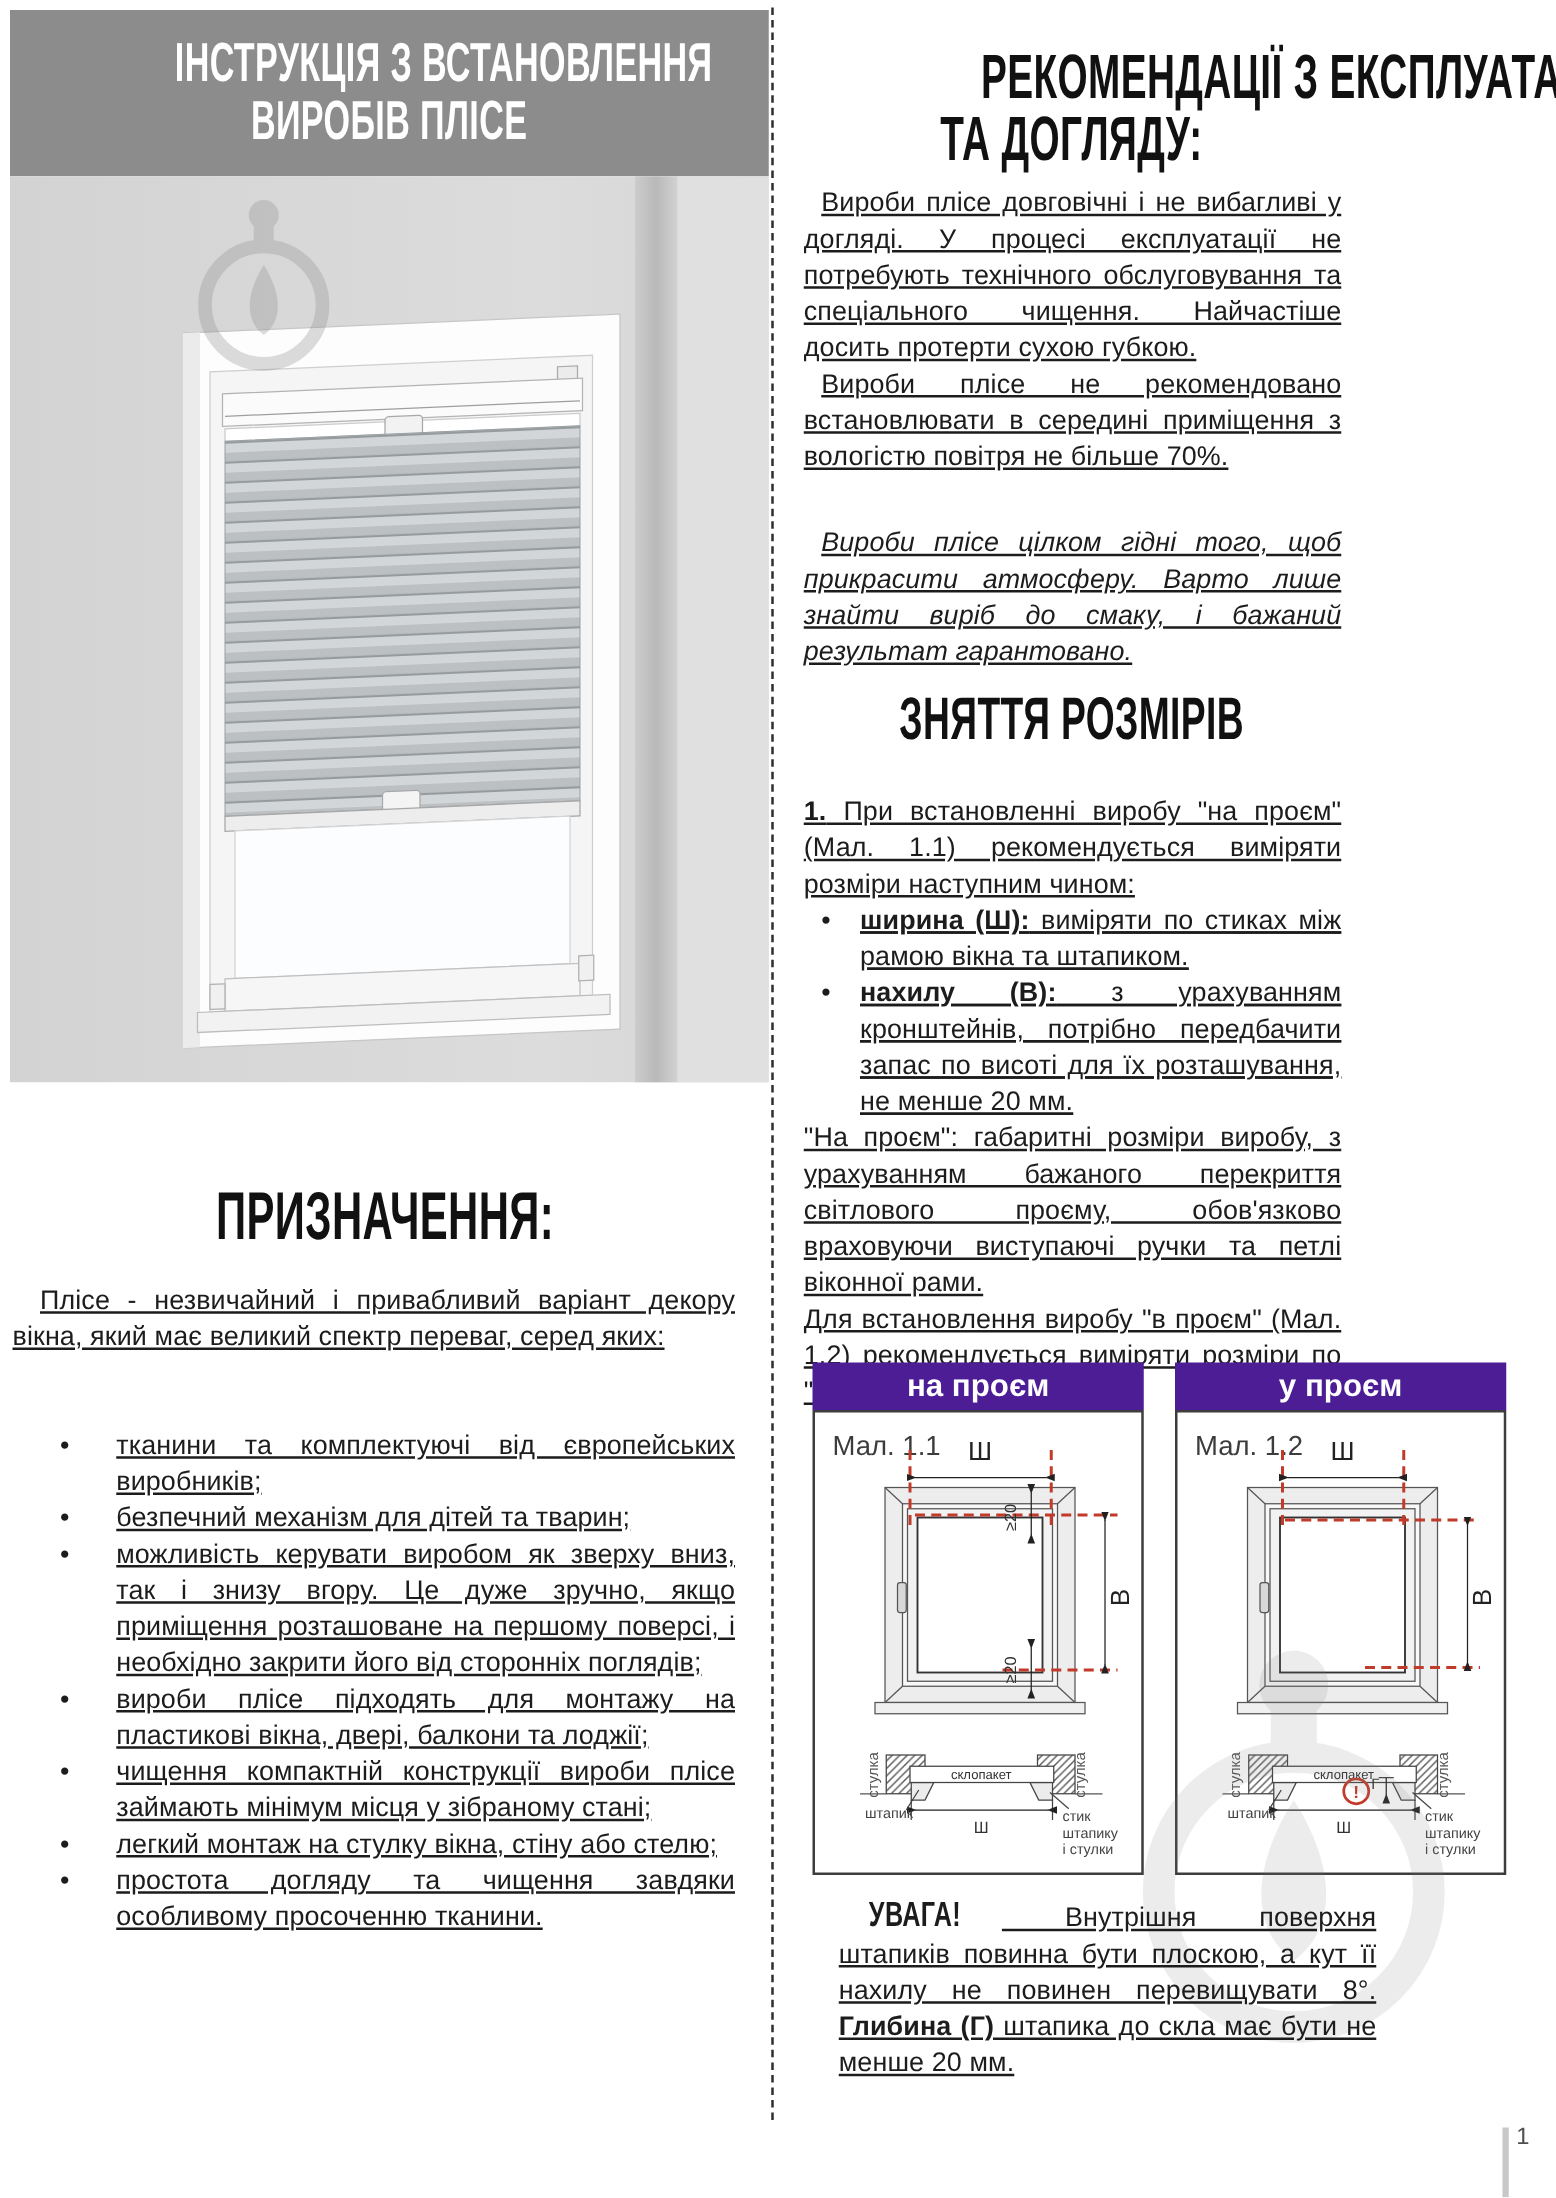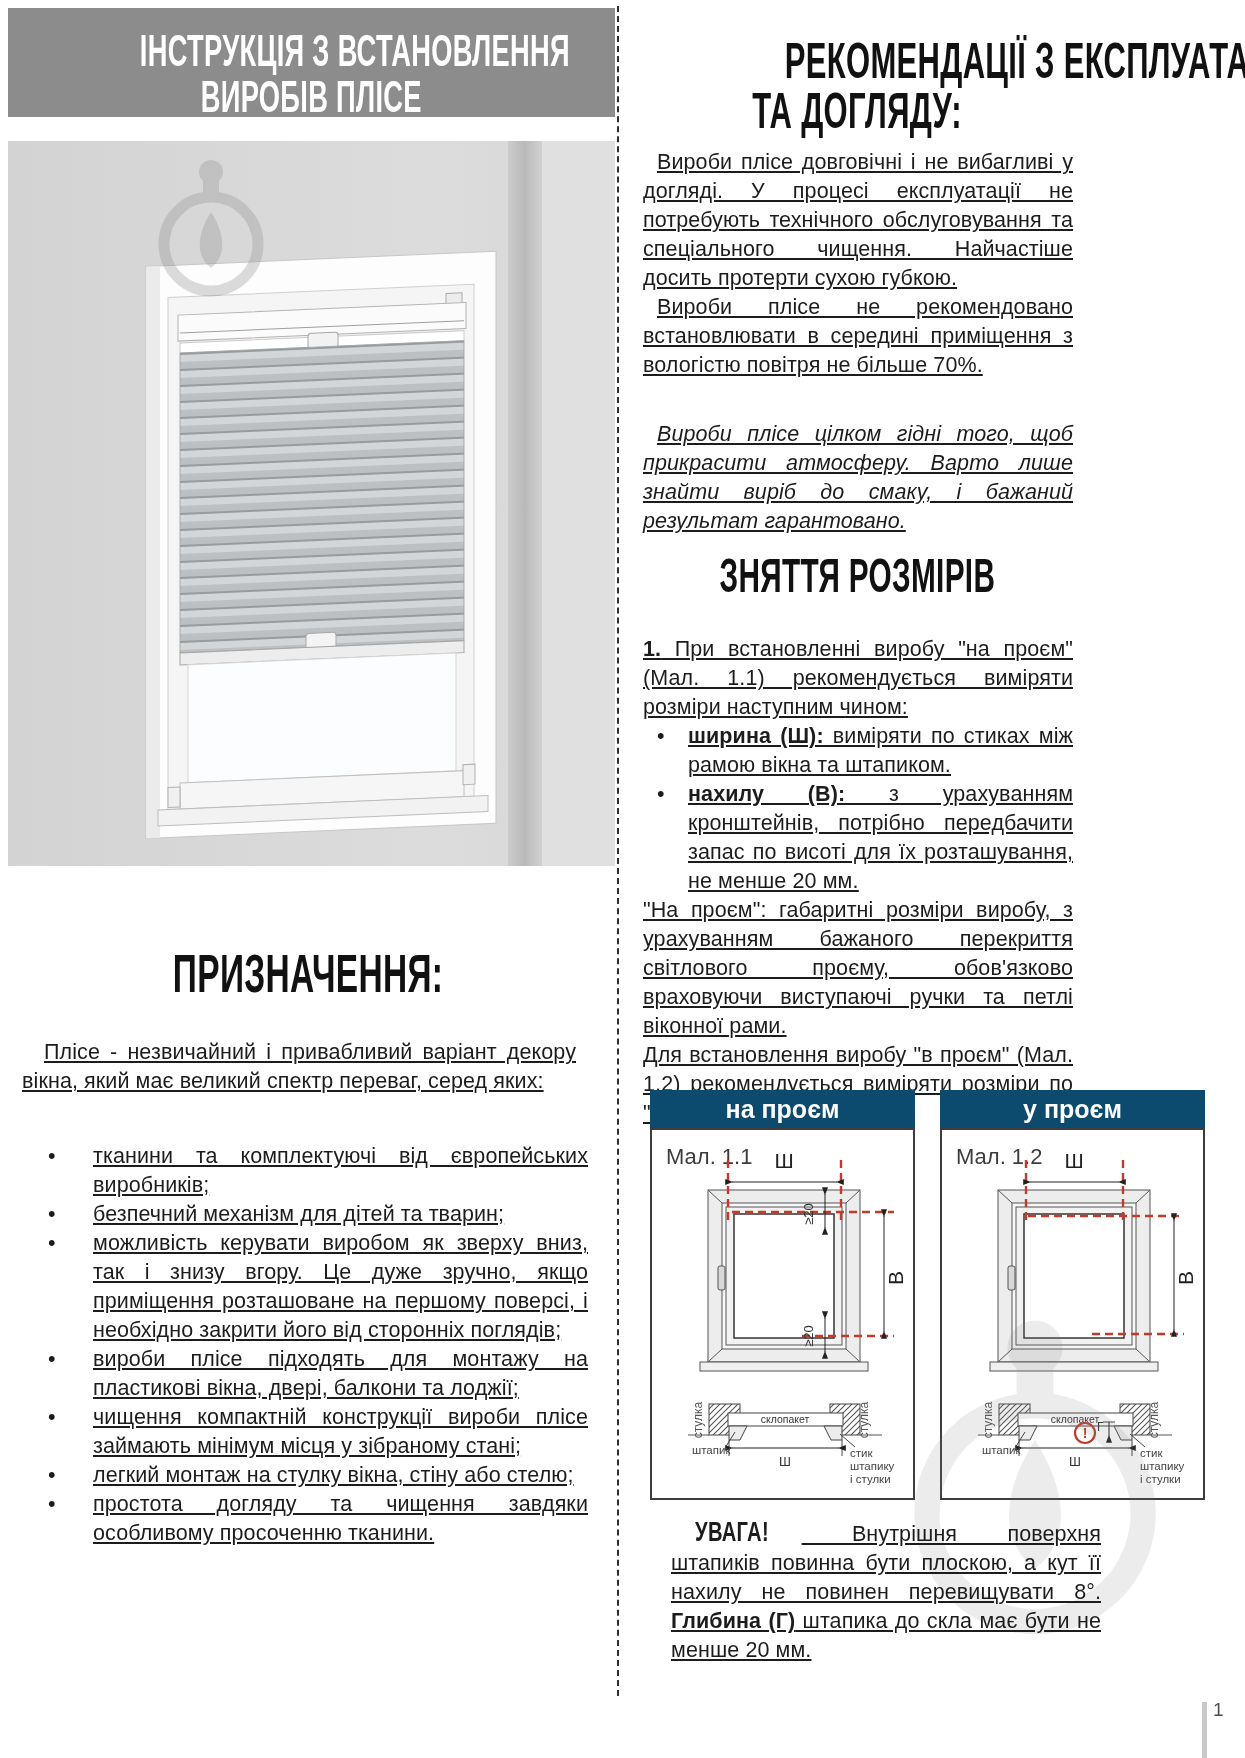--- a/index.html
+++ b/index.html
@@ -1,51 +1,51 @@
 <!DOCTYPE html>
 <html><head>
 <meta charset="utf-8">
 <style>
   html,body{margin:0;padding:0;background:#ffffff;}
   .page{position:relative;width:1245px;height:1758px;background:#ffffff;overflow:hidden;
         font-family:"Liberation Sans","DejaVu Sans",sans-serif;color:#1c1c1c;}
   
   .cond{display:inline-block;transform:scaleX(0.62);transform-origin:center;white-space:nowrap;
         font-weight:700;letter-spacing:.5px;}
-  .header-box{position:absolute;left:8px;top:8px;width:607px;height:109px;background:#8c8c8c;
+  .header-box{position:absolute;left:8px;top:8px;width:607px;height:133px;background:#8c8c8c;
               text-align:center;color:#ffffff;}
   .header-box .line{font-size:44px;line-height:46px;}
   .header-box .inner{padding-top:20px;}
   .care-heading{position:absolute;left:630px;top:36px;width:455px;text-align:center;font-size:50px;line-height:50px;color:#111;}
   .measure-heading{position:absolute;left:630px;top:548px;width:455px;text-align:center;font-size:48px;color:#111;}
   .purpose-heading{position:absolute;left:8px;top:942px;width:600px;text-align:center;font-size:54px;color:#111;}
   
   .body-txt{font-size:21.5px;line-height:29px;text-align:justify;text-align-last:left;letter-spacing:.1px;text-decoration:underline;}
   .indent{text-indent:14px;}
   .rt{position:absolute;left:643px;width:430px;}
   .rt p{margin:0;}
   .gap-top{margin-top:40px !important;}
   .italic{font-style:italic;}
   .lt{position:absolute;left:10px;width:578px;}
-  .lt p{margin:12px;}
+  .lt p{margin:0;}
   
   .blist{list-style:none;margin:0;padding:0;}
   .blist li{position:relative;margin:0;}
   .blist.left li{padding-left:83px;}
   .blist.left li::before{content:"•";position:absolute;left:38px;top:0;}
   .blist.right li{padding-left:45px;}
   .blist.right li::before{content:"•";position:absolute;left:14px;top:0;}
   .uvaga-b{display:inline-block;transform:scaleX(0.72);transform-origin:0 78%;font-weight:700;
            font-size:28px;letter-spacing:.4px;line-height:20px;}
   
   .divider{position:absolute;left:617px;top:6px;height:1690px;width:0;border-left:2px dashed #2e2e2e;}
   
   .photo{position:absolute;left:8px;top:141px;width:607px;height:725px;}
   
-  .dbar{position:absolute;top:1090px;width:265px;height:38px;background:#0c4a6e;color:#fff;
+  .dbar{position:absolute;top:1090px;width:265px;height:38px;background:#4c1d95;color:#fff;
         font-weight:700;font-size:25px;text-align:center;line-height:38px;}
   .dbar.b1{left:650px;} .dbar.b2{left:940px;}
   .dpanel{position:absolute;top:1128px;width:265px;height:372px;border:2px solid #3d3d3d;
           box-sizing:border-box;background:#fff;}
   .dpanel.p1{left:650px;} .dpanel.p2{left:940px;}
   .uvaga{position:absolute;left:643px;top:1520px;width:430px;margin-left:28px;}
   .watermark2{position:absolute;left:870px;top:1320px;pointer-events:none;}
   
   .pn-bar{position:absolute;left:1202px;top:1702px;width:5px;height:56px;background:#c8c8c8;}
   .pn{position:absolute;left:1213px;top:1699px;font-size:19px;color:#4f4f4f;}

